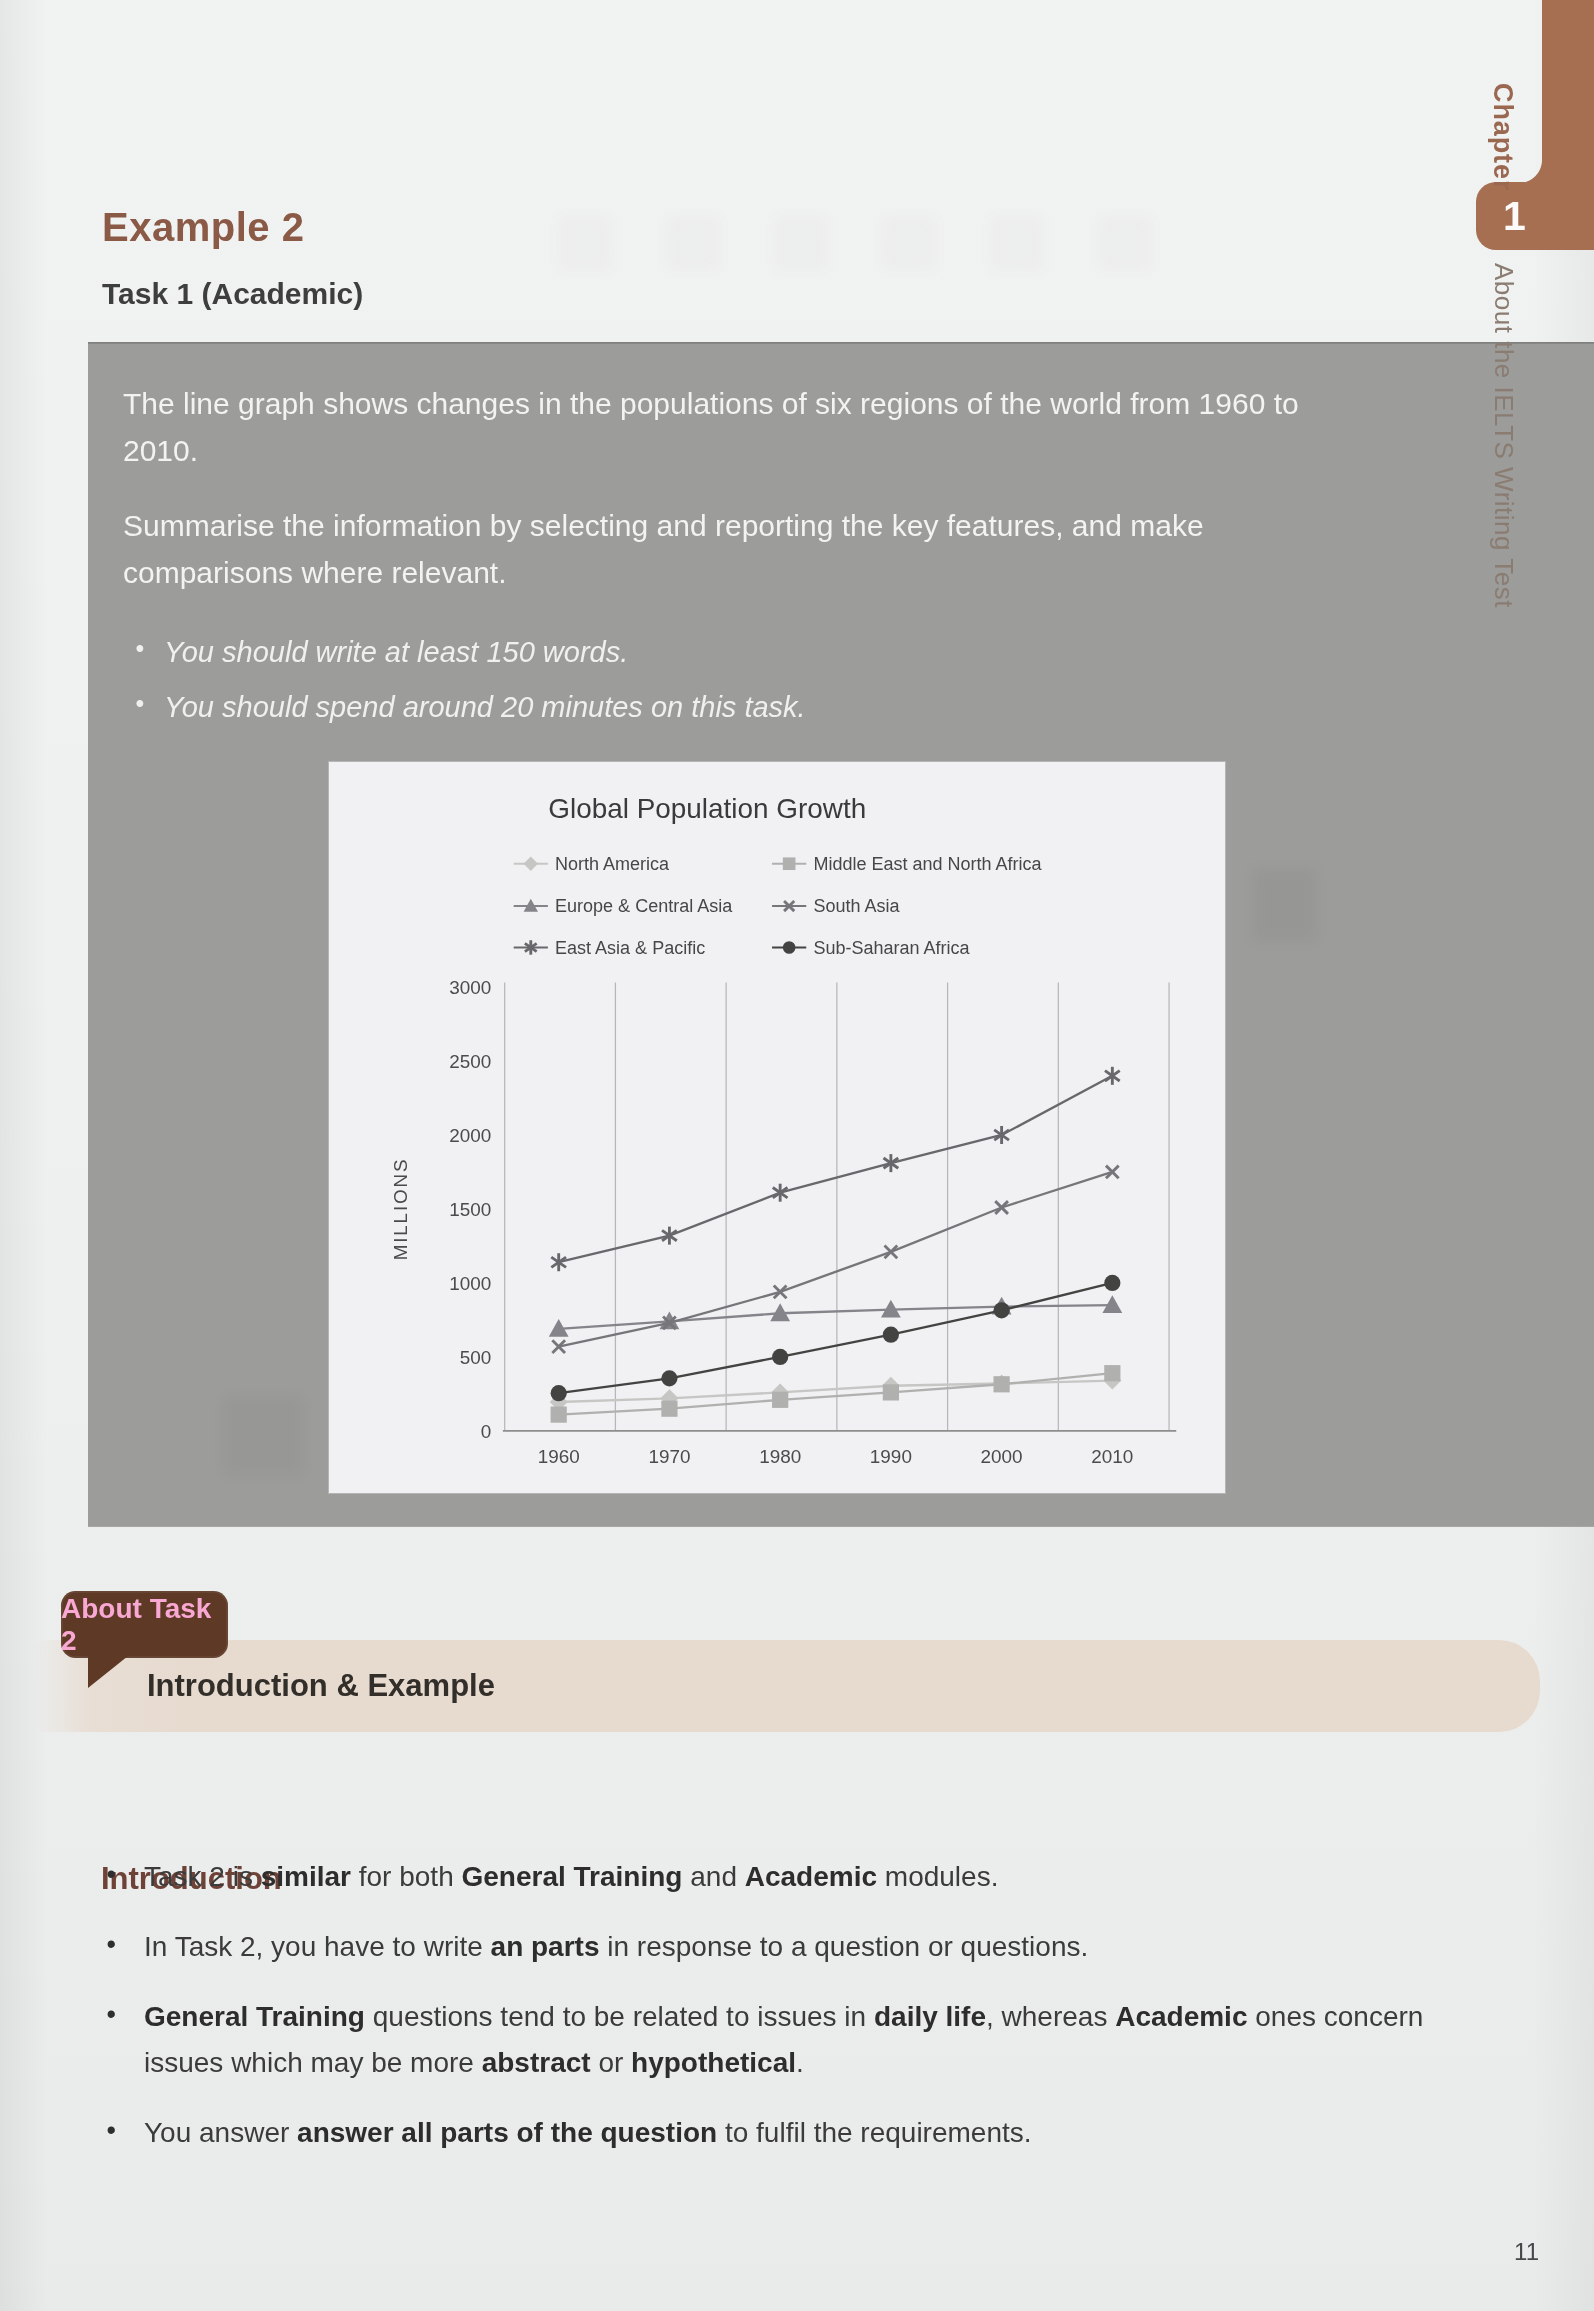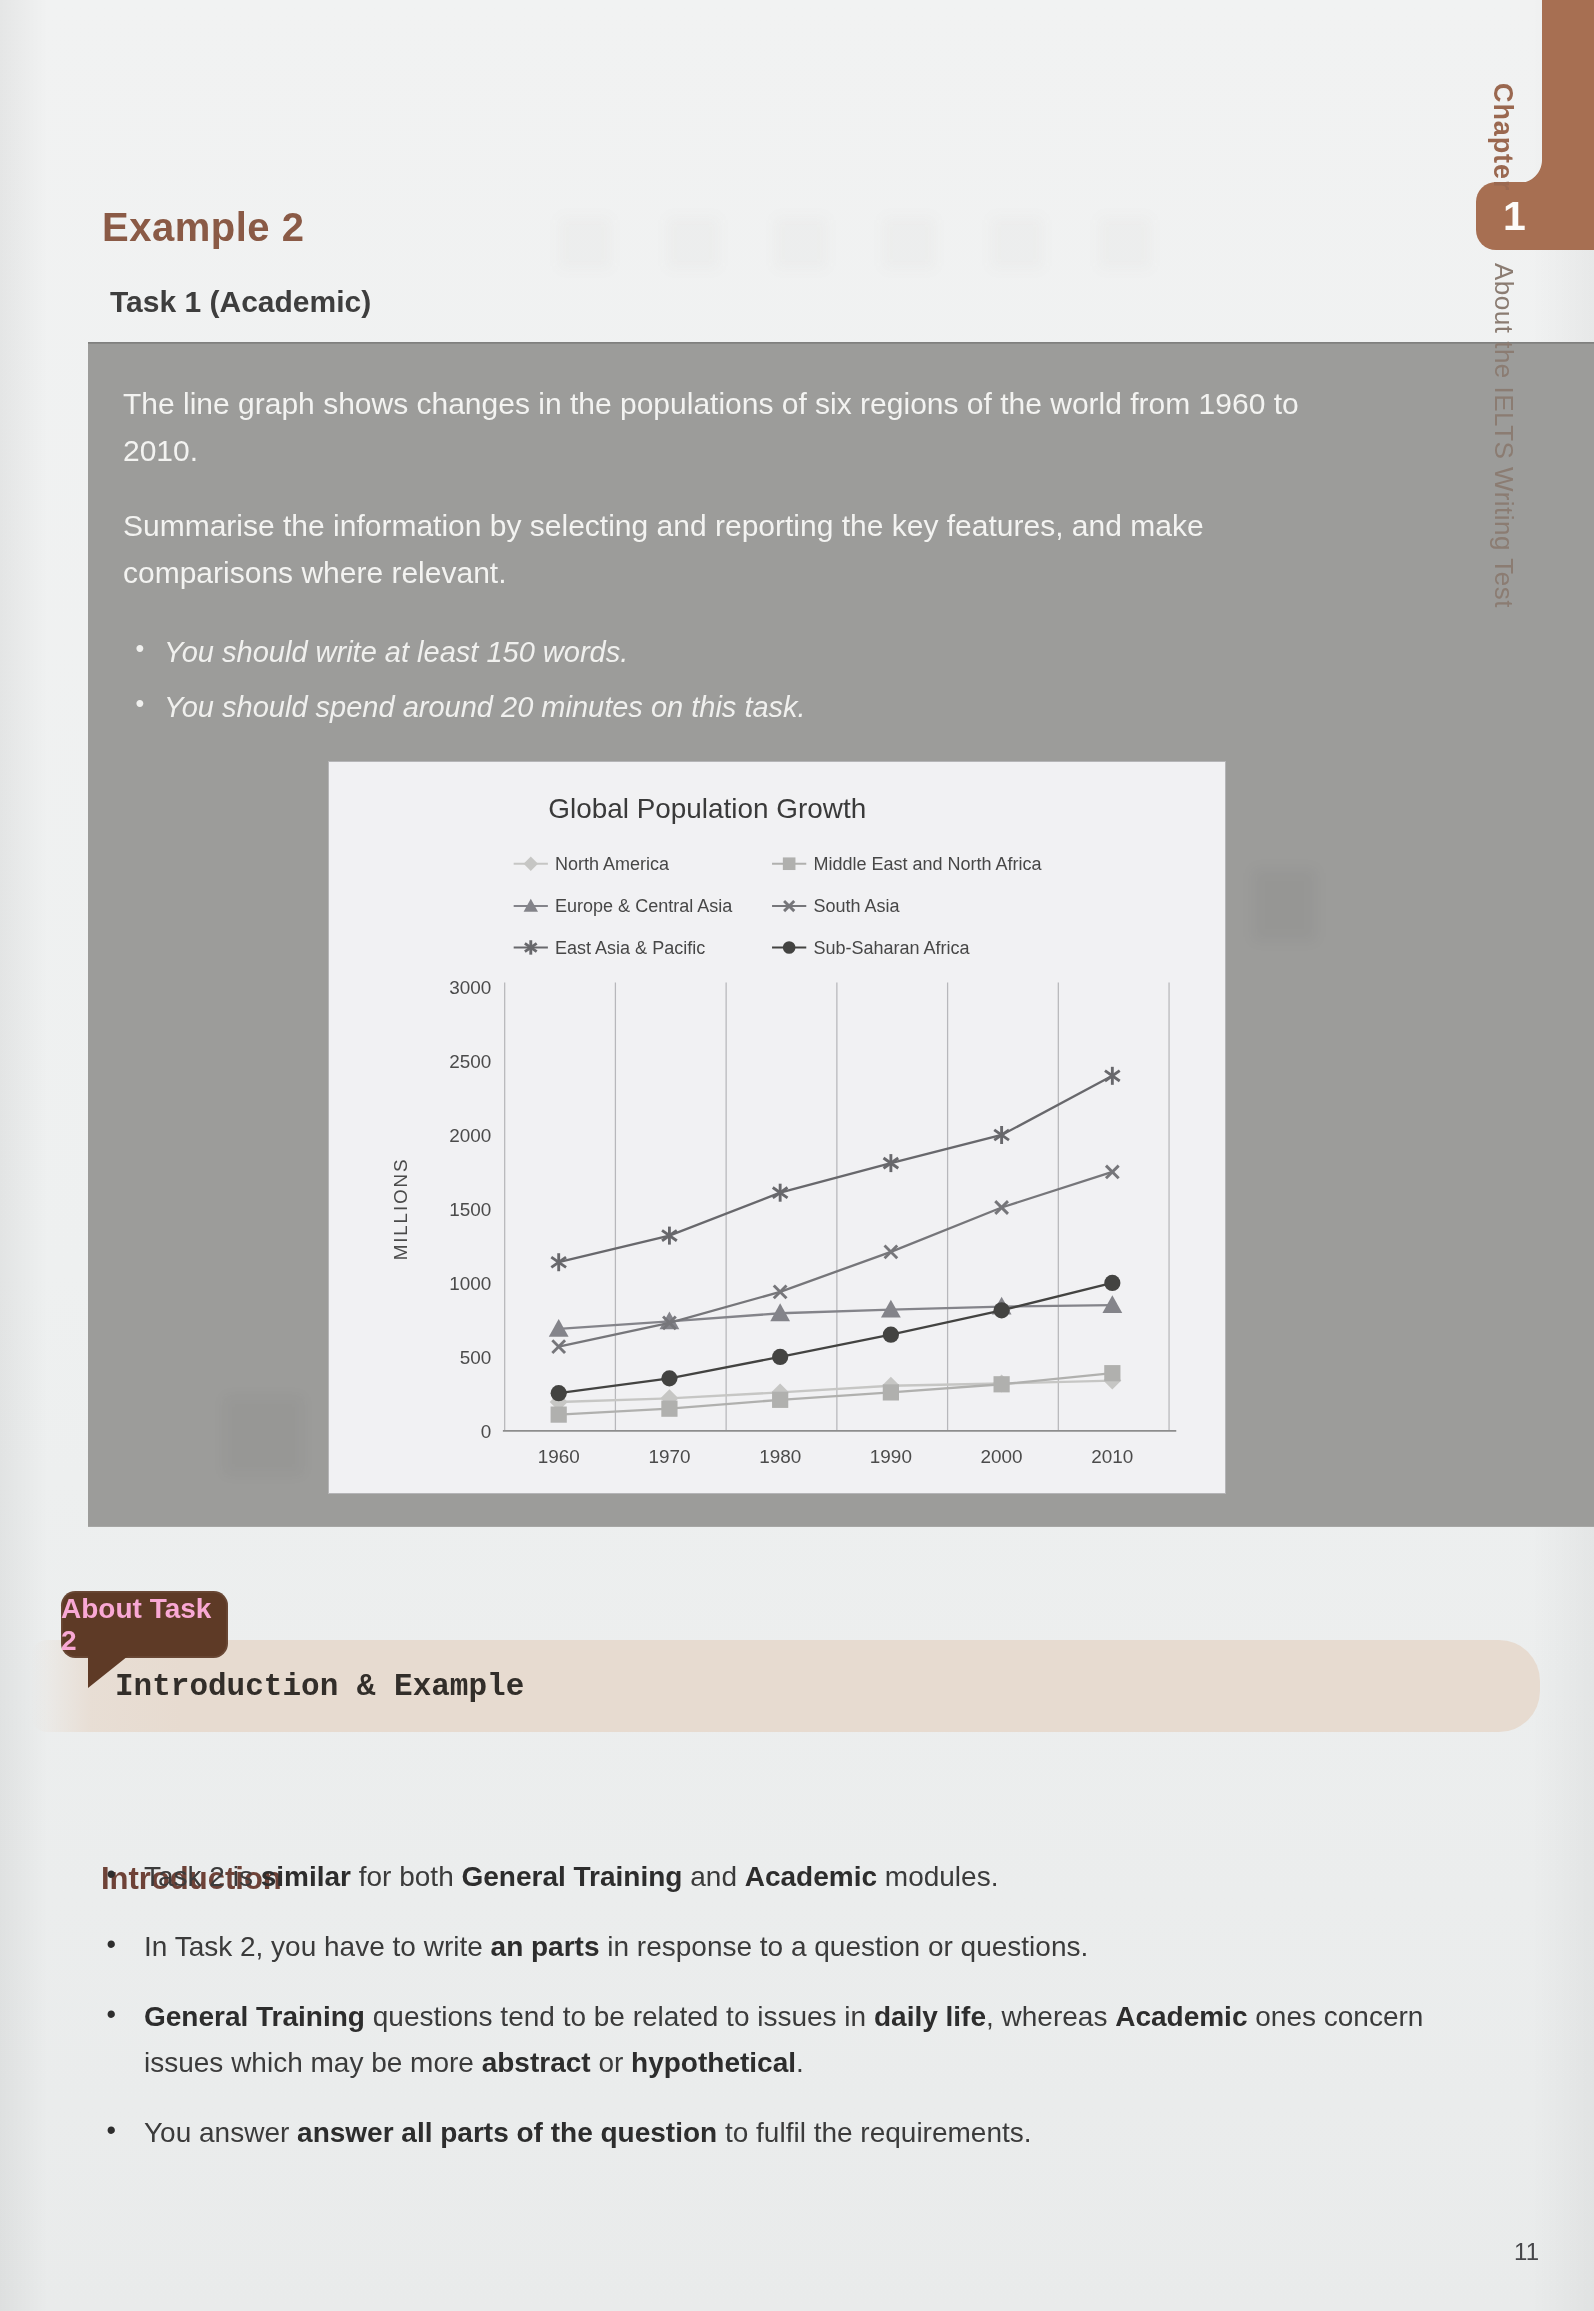--- a/index.html
+++ b/index.html
@@ -4,21 +4,21 @@
 <style>
   html,body{margin:0;padding:0;background:#dcdedf;}
   .page{position:relative;width:1595px;height:2311px;overflow:hidden;
     background:linear-gradient(180deg,#f1f2f2 0%,#eef0f0 55%,#e9ebeb 100%);
     font-family:"Liberation Sans",sans-serif;}
   .page::before{content:"";position:absolute;inset:0;pointer-events:none;
     background:linear-gradient(90deg,rgba(0,0,0,.05),rgba(0,0,0,0) 3%,rgba(0,0,0,0) 96%,rgba(0,0,0,.04));}
 
   .example-heading{position:absolute;left:102px;top:205px;margin:0;
     font-size:40px;font-weight:600;color:#8a5a46;letter-spacing:0.5px;}
-  .task-heading{position:absolute;left:102px;top:277px;margin:8px;
+  .task-heading{position:absolute;left:102px;top:277px;margin:0;
     font-size:30px;font-weight:600;color:#3e3e3e;}
 
   .task-box{position:absolute;left:88px;top:342px;width:1572px;height:1185px;
     background:#9c9c9a;box-shadow:inset 0 1.8px 0 rgba(30,30,30,.22),inset 0 -0.9px 0 rgba(255,255,255,.10);}
   .task-box .inner{padding:38px 40px 0 35px;}
   .box-p{color:#f3f3f1;font-size:30px;line-height:1.58;margin:0 0 27px 0;max-width:1231px;}
   .box-bullets{list-style:none;margin:36px 0 0 0;padding:0;}
   .box-bullets li{position:relative;padding-left:41px;color:#f0f0ee;font-size:29px;
     font-style:italic;margin-bottom:16px;line-height:1.35;}
   .box-bullets .dot{position:absolute;left:12.6px;top:-0.9px;font-style:normal;font-size:25px;}
@@ -40,21 +40,21 @@
     background:repeating-linear-gradient(90deg,rgba(120,110,100,.06) 0 54px,rgba(120,110,100,0) 54px 108px);}
 
   .about-badge{position:absolute;left:61px;top:1591px;width:167px;height:67px;background:#5e3a26;
     border-radius:14.4px;color:#f9a8d4;font-size:28px;font-weight:700;display:flex;align-items:center;
     justify-content:center;z-index:3;box-shadow:inset 0 0 0 1.8px rgba(255,255,255,.07);}
   .about-badge .tail{position:absolute;left:27px;top:100%;margin-top:-1.8px;width:0;height:0;
     border-top:32px solid #5e3a26;border-right:40px solid transparent;}
   .intro-banner{position:absolute;left:31px;top:1640px;width:1509px;height:92px;z-index:2;
     background:linear-gradient(90deg,rgba(231,219,208,0) 0%,rgba(231,219,208,.85) 4%,#e7dbd0 10%,#e7dbd0 100%);
     border-radius:16px 41px 41px 16px;display:flex;align-items:center;}
-  .intro-banner span{margin-left:84px;font-size:31px;font-weight:700;color:#322e2a;font-family:Liberation Mono, monospace;}
+  .intro-banner span{margin-left:116px;font-size:31px;font-weight:700;color:#322e2a;}
 
   .intro-heading{position:absolute;left:101px;top:1861px;margin:0;font-size:31px;font-weight:700;color:#6e4237;}
   .intro-list{position:absolute;left:101px;top:1854px;width:1323px;list-style:none;margin:0;padding:0;}
   .intro-list li{position:relative;padding-left:43px;font-size:28px;color:#3b3b3b;
     line-height:1.64;margin-bottom:24px;}
   .intro-list .dot{position:absolute;left:5.4px;top:-1.8px;font-size:27px;color:#2e2e2e;}
   .bold{font-weight:700;color:#2d2d2d;}
 
   .side-strip{position:absolute;right:0;top:0;width:53px;height:193px;background:#a76f52;}
   .side-strip .fillet{position:absolute;right:53px;top:160px;width:23.4px;height:23.4px;

